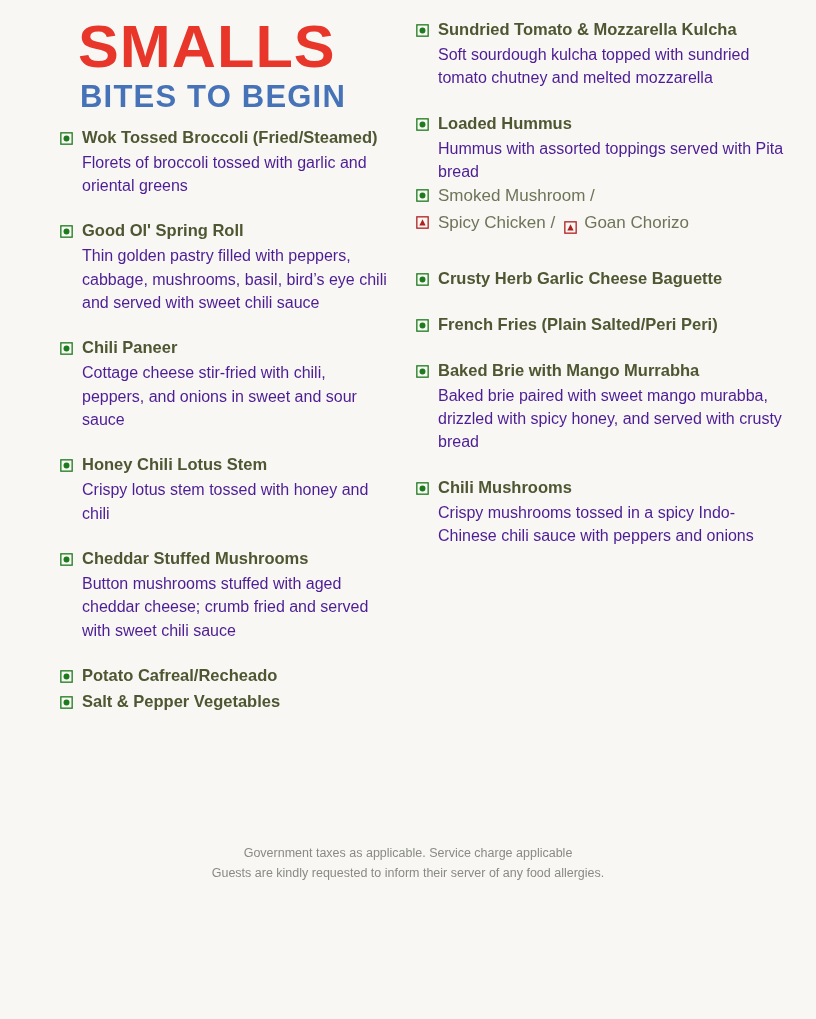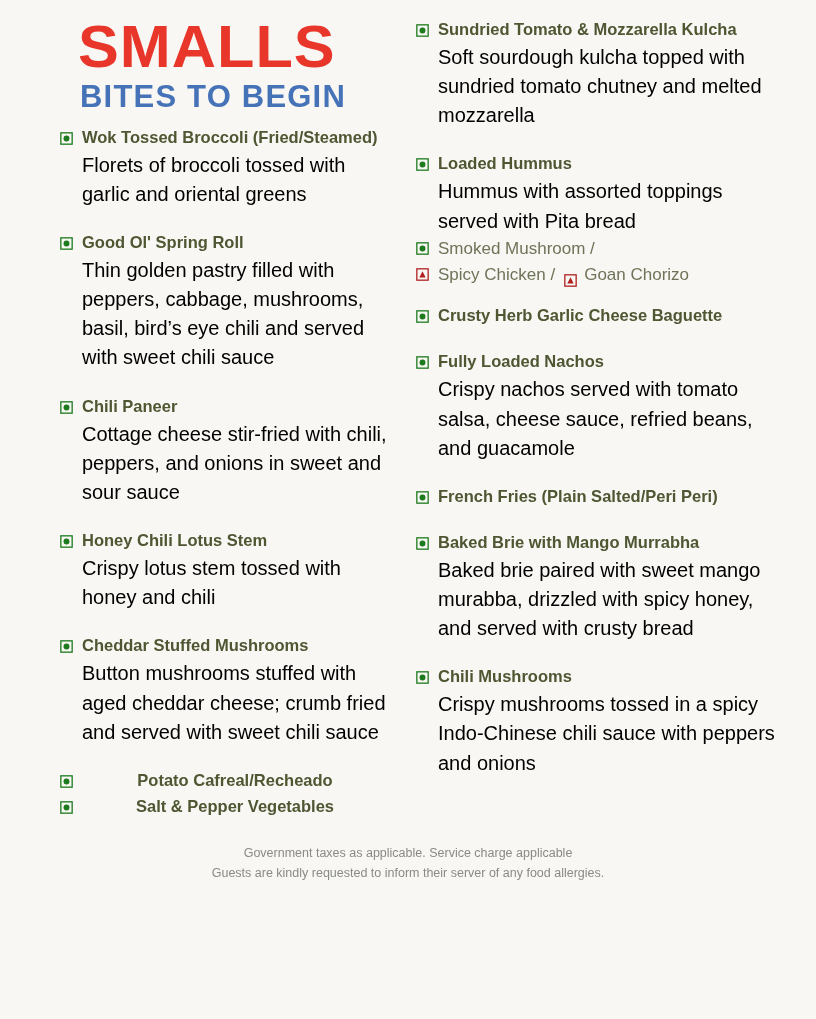--- a/index.html
+++ b/index.html
@@ -71,39 +71,38 @@
   }
 
   
   .item {
     display: flex;
     align-items: flex-start;
     margin-bottom: 22px;
   }
   .item.tight {
     margin-bottom: 2px;
-    text-align: center;
   }
   .item.sub {
     margin-bottom: 0px;
   }
   .item-body {
     flex: 1;
     min-width: 0;
   }
   .item-name {
     color: #4E5632;
     font-size: 16.5px;
     font-weight: bold;
     line-height: 1.45;
     margin: 0;
   }
   .item-desc {
-    color: #000000;
-    font-size: 20px;
+    color: #4c1d95;
+    font-size: 16px;
     font-weight: normal;
     line-height: 1.46;
     margin: 1px 0 0 0;
   }
   .sub-name {
     color: #6F7459;
     font-size: 17px;
     font-weight: normal;
     line-height: 1.55;
     margin: 0;
@@ -275,21 +274,21 @@
           <svg viewBox="0 0 14 14" width="13" height="13" aria-hidden="true">
             <rect x="0.9" y="0.9" width="12.2" height="12.2" fill="none" stroke="#1E7A1E" stroke-width="1.4"></rect>
             <circle cx="7" cy="7" r="3.2" fill="#1E7A1E"></circle>
           </svg>
         </span>
         <div class="item-body">
           <div class="sub-name">Smoked Mushroom /</div>
         </div>
       </div>
 
-      <div class="item" style="margin-bottom:16px;">
+      <div class="item" style="margin-bottom:31px;">
         <span class="marker sm">
           <svg viewBox="0 0 14 14" width="13" height="13" aria-hidden="true">
             <rect x="0.9" y="0.9" width="12.2" height="12.2" fill="none" stroke="#B02020" stroke-width="1.4"></rect>
             <polygon points="7,3.4 10.4,10.2 3.6,10.2" fill="#B02020"></polygon>
           </svg>
         </span>
         <div class="item-body">
           <div class="sub-name" style="display:flex;align-items:center;gap:0;">
             <span>Spicy Chicken /</span>
             <span class="marker sm" style="margin-left:9px;margin-right:7px;margin-top:0;">
@@ -308,32 +307,20 @@
           <svg viewBox="0 0 14 14" width="13" height="13" aria-hidden="true">
             <rect x="0.9" y="0.9" width="12.2" height="12.2" fill="none" stroke="#1E7A1E" stroke-width="1.4"></rect>
             <circle cx="7" cy="7" r="3.2" fill="#1E7A1E"></circle>
           </svg>
         </span>
         <div class="item-body">
           <div class="item-name">Crusty Herb Garlic Cheese Baguette</div>
         </div>
       </div>
 
-      <div class="item">
-        <span class="marker">
-          <svg viewBox="0 0 14 14" width="13" height="13" aria-hidden="true">
-            <rect x="0.9" y="0.9" width="12.2" height="12.2" fill="none" stroke="#1E7A1E" stroke-width="1.4"></rect>
-            <circle cx="7" cy="7" r="3.2" fill="#1E7A1E"></circle>
-          </svg>
-        </span>
-        <div class="item-body">
-          <div class="item-name">Fully Loaded Nachos</div>
-          <div class="item-desc">Crispy nachos served with tomato salsa, cheese sauce, refried beans, and guacamole</div>
-        </div>
-      </div>
 
       <div class="item">
         <span class="marker">
           <svg viewBox="0 0 14 14" width="13" height="13" aria-hidden="true">
             <rect x="0.9" y="0.9" width="12.2" height="12.2" fill="none" stroke="#1E7A1E" stroke-width="1.4"></rect>
             <circle cx="7" cy="7" r="3.2" fill="#1E7A1E"></circle>
           </svg>
         </span>
         <div class="item-body">
           <div class="item-name">French Fries (Plain Salted/Peri Peri)</div>

